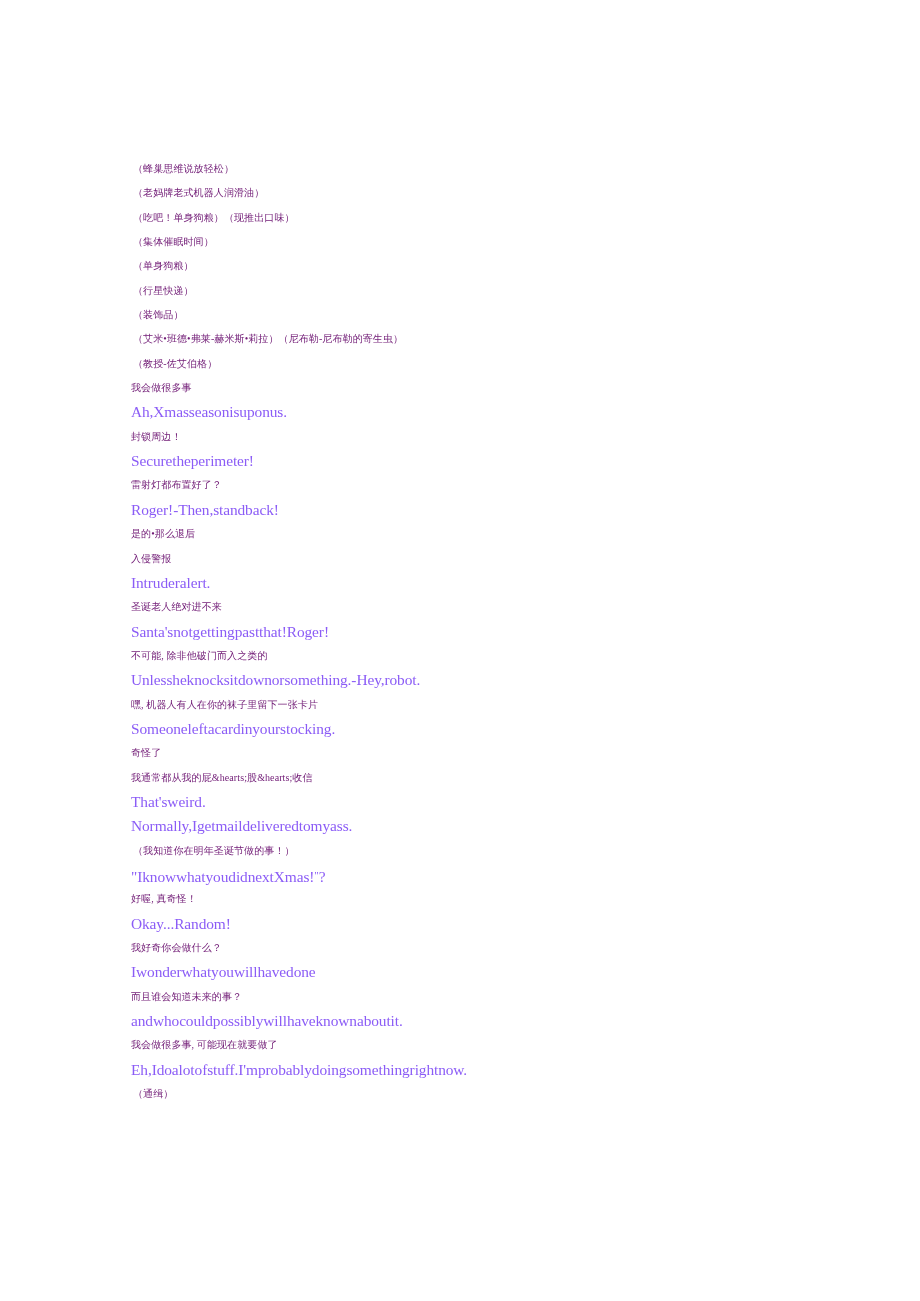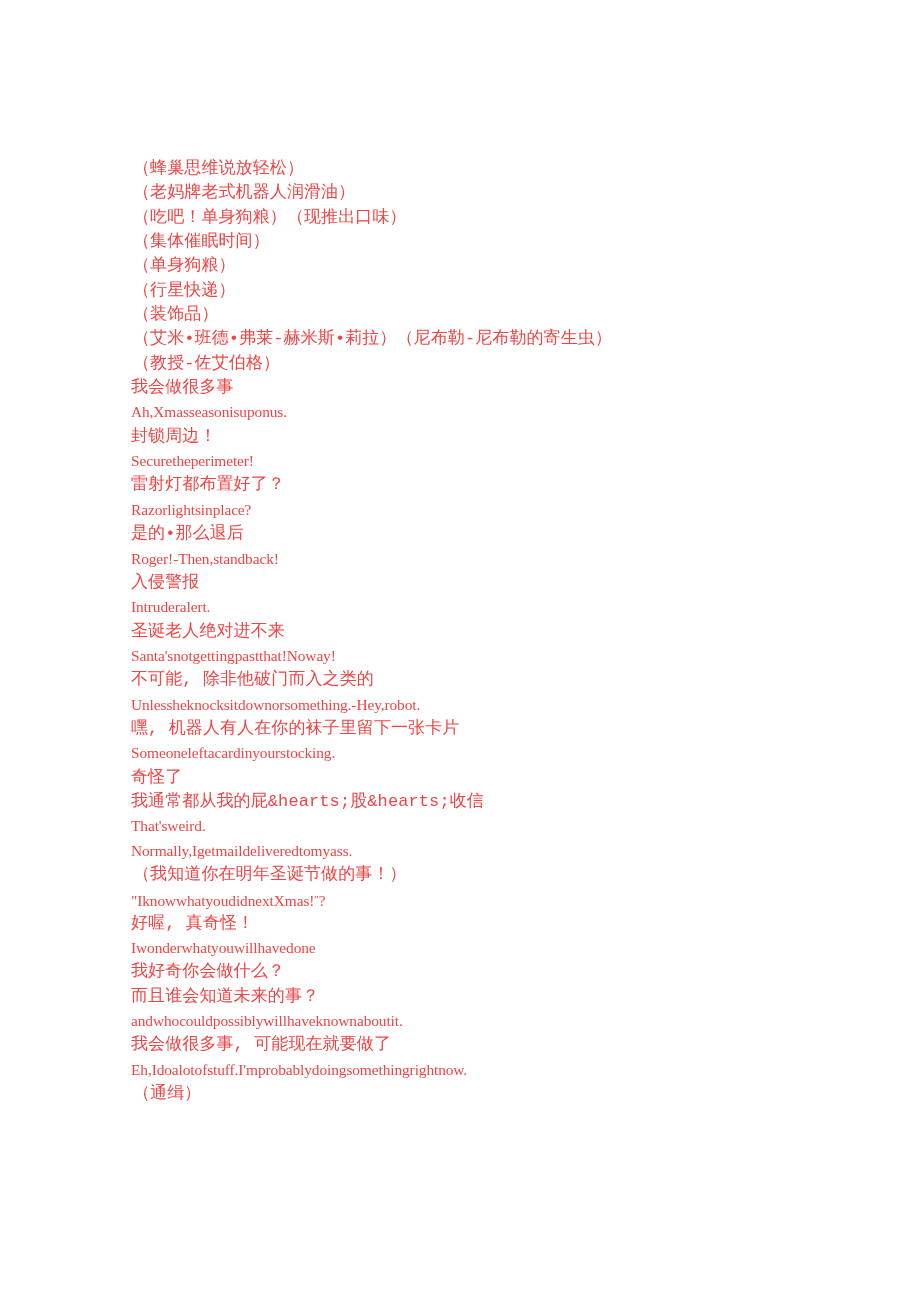--- a/index.html
+++ b/index.html
@@ -37,31 +37,31 @@
     display: block;
     white-space: pre;
     line-height: 24.35px;
     height: 24.35px;
     font-size: 15.2px;
     letter-spacing: 0px;
   }
 
   
   .line.en {
-    color: #ef4444;
+    color: #8b5cf6;
     font-family: "Liberation Serif", "DejaVu Serif", serif;
     font-size: 15.4px;
     letter-spacing: -0.1px;
   }
 
   
   .line.zh {
-    color: #ef4444;
-    font-family: Liberation Mono, monospace;
-    font-size: 17px;
+    color: #701a75;
+    font-family: Liberation Serif, serif;
+    font-size: 10px;
     letter-spacing: 0.1px;
   }
 
   
   .line.paren {
     padding-left: 2px;
   }
 
   
   .sup-quote {
@@ -81,39 +81,39 @@
       <div class="line zh paren">（单身狗粮）</div>
       <div class="line zh paren">（行星快递）</div>
       <div class="line zh paren">（装饰品）</div>
       <div class="line zh paren">（艾米•班德•弗莱-赫米斯•莉拉）（尼布勒-尼布勒的寄生虫）</div>
       <div class="line zh paren">（教授-佐艾伯格）</div>
       <div class="line zh">我会做很多事</div>
       <div class="line en">Ah,Xmasseasonisuponus.</div>
       <div class="line zh">封锁周边！</div>
       <div class="line en">Securetheperimeter!</div>
       <div class="line zh">雷射灯都布置好了？</div>
-      <div class="line en">Razorlightsinplace?</div>
+      <div class="line en">Roger!-Then,standback!</div>
       <div class="line zh">是的•那么退后</div>
-      <div class="line en">Roger!-Then,standback!</div>
       <div class="line zh">入侵警报</div>
       <div class="line en">Intruderalert.</div>
       <div class="line zh">圣诞老人绝对进不来</div>
-      <div class="line en">Santa'snotgettingpastthat!Noway!</div>
+      <div class="line en">Santa'snotgettingpastthat!Roger!</div>
       <div class="line zh">不可能, 除非他破门而入之类的</div>
       <div class="line en">Unlessheknocksitdownorsomething.-Hey,robot.</div>
       <div class="line zh">嘿, 机器人有人在你的袜子里留下一张卡片</div>
       <div class="line en">Someoneleftacardinyourstocking.</div>
       <div class="line zh">奇怪了</div>
       <div class="line zh">我通常都从我的屁&amp;hearts;股&amp;hearts;收信</div>
       <div class="line en">That'sweird.</div>
       <div class="line en">Normally,Igetmaildeliveredtomyass.</div>
       <div class="line zh paren">（我知道你在明年圣诞节做的事！）</div>
       <div class="line en"><span>"IknowwhatyoudidnextXmas!</span><span class="sup-quote">"</span><span>?</span></div>
       <div class="line zh">好喔, 真奇怪！</div>
+      <div class="line en">Okay...Random!</div>
+      <div class="line zh">我好奇你会做什么？</div>
       <div class="line en">Iwonderwhatyouwillhavedone</div>
-      <div class="line zh">我好奇你会做什么？</div>
       <div class="line zh">而且谁会知道未来的事？</div>
       <div class="line en">andwhocouldpossiblywillhaveknownaboutit.</div>
       <div class="line zh">我会做很多事, 可能现在就要做了</div>
       <div class="line en">Eh,Idoalotofstuff.I'mprobablydoingsomethingrightnow.</div>
       <div class="line zh paren">（通缉）</div>
     </div>
 </div>
 
 </body></html>

